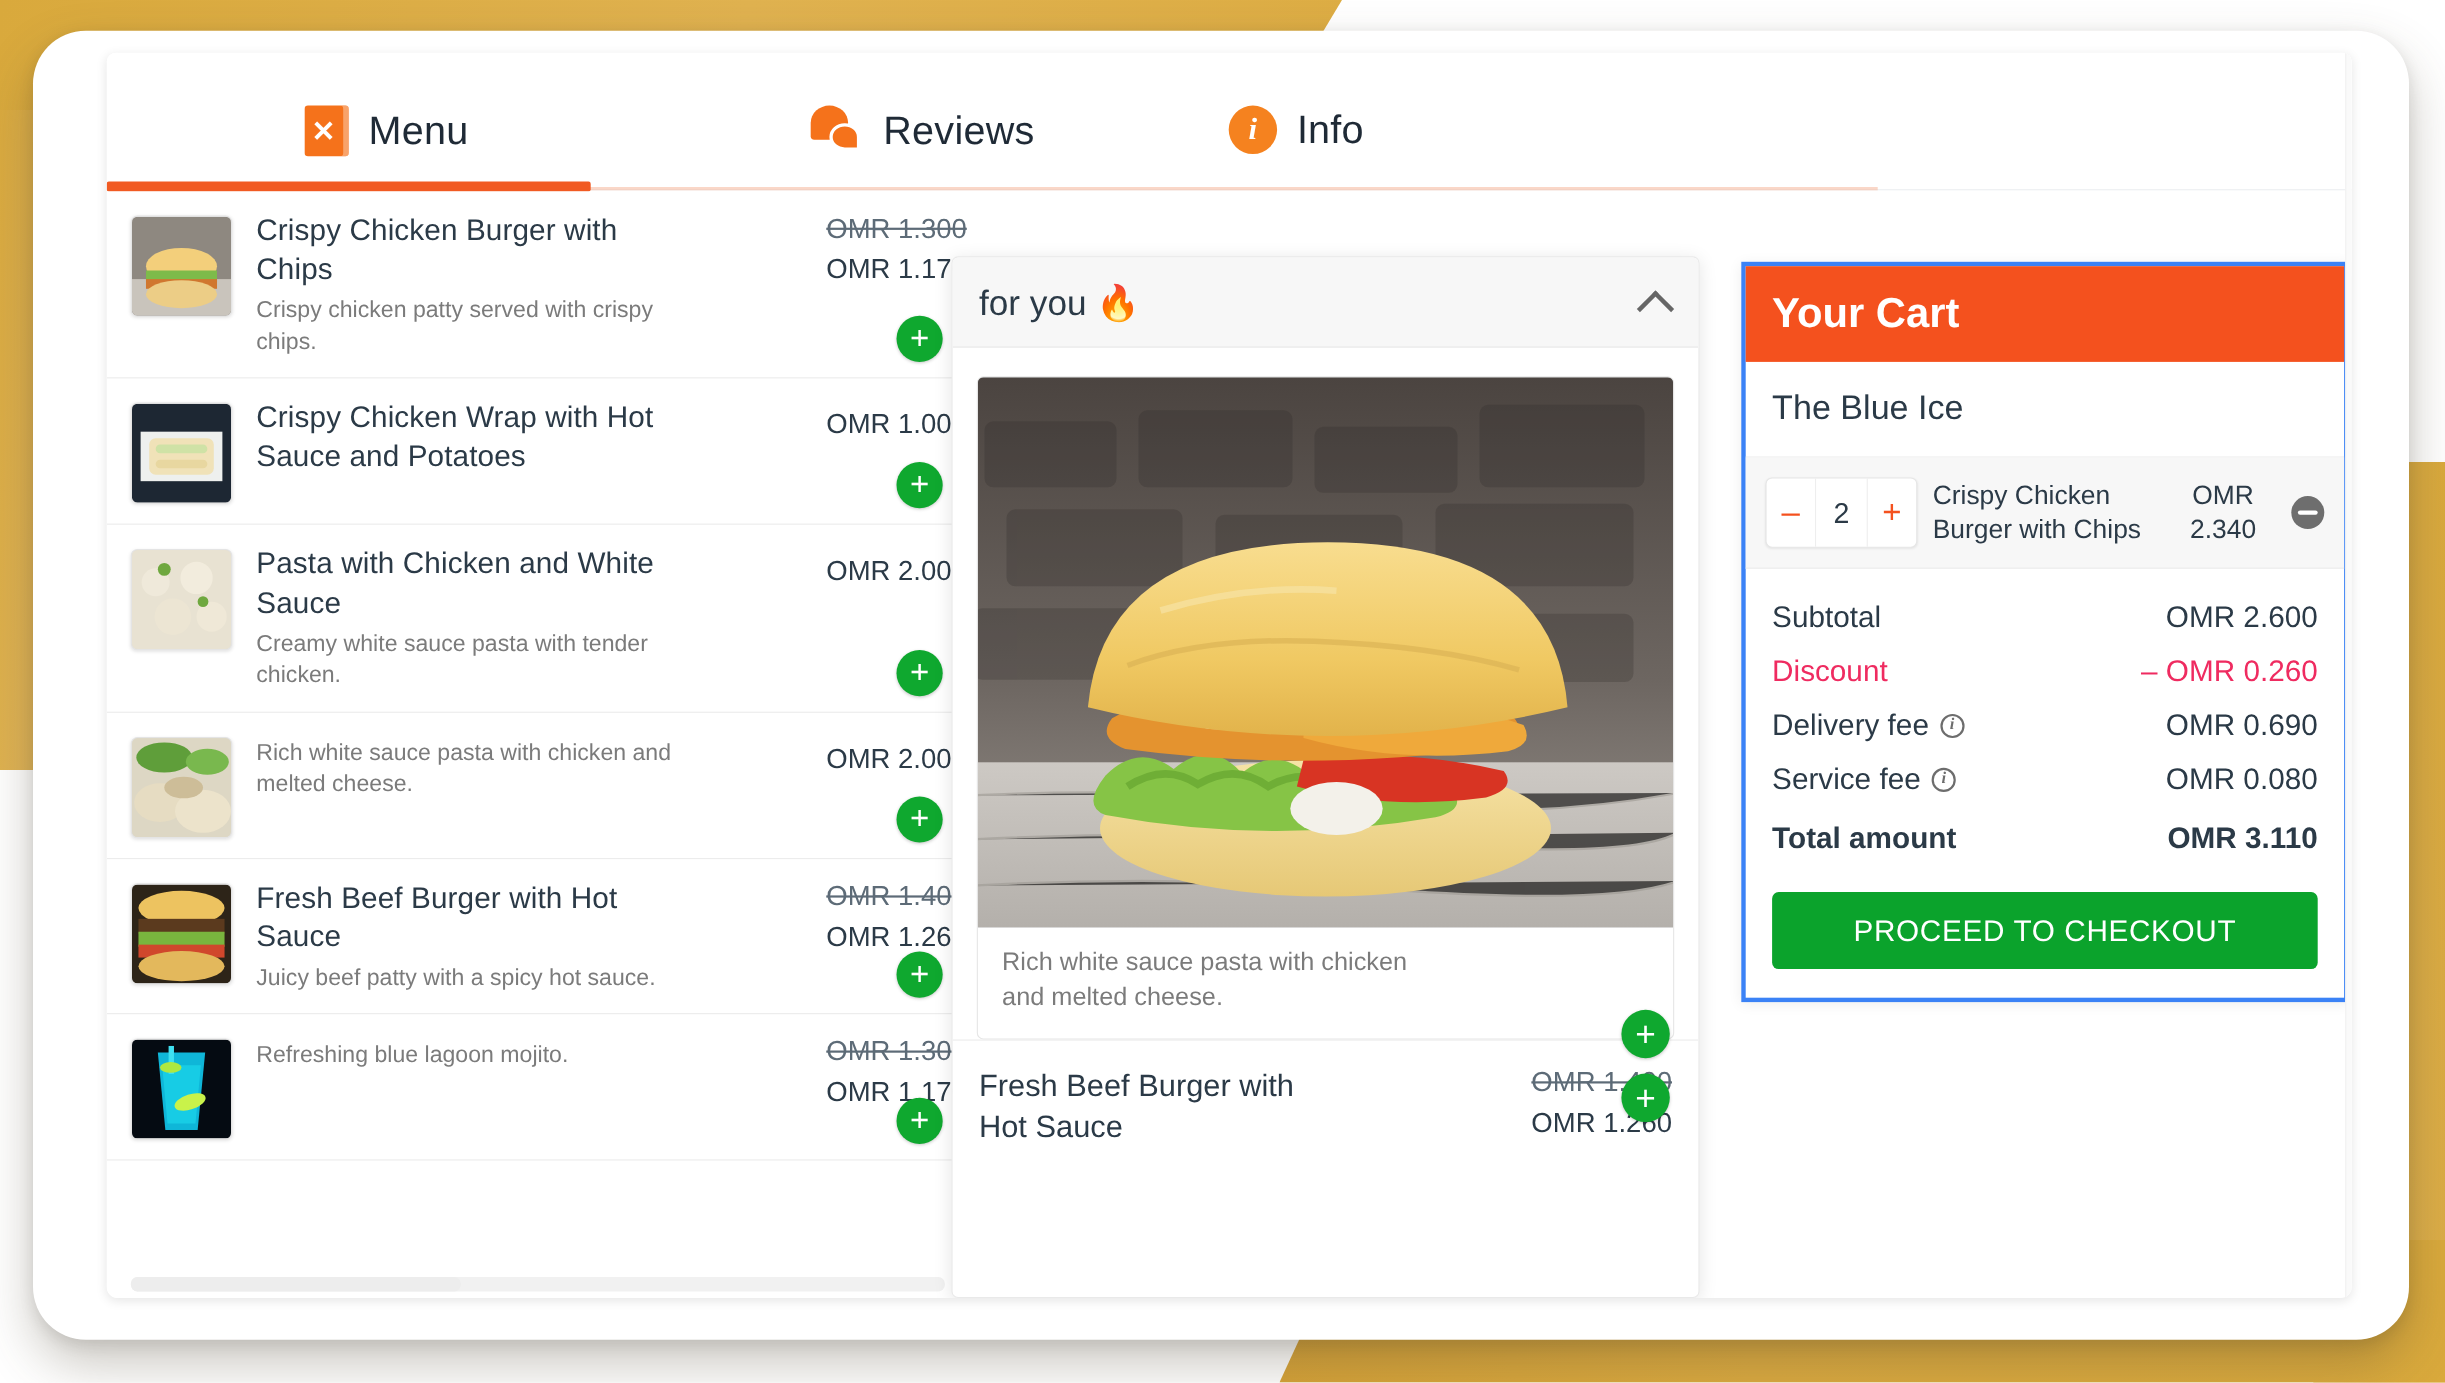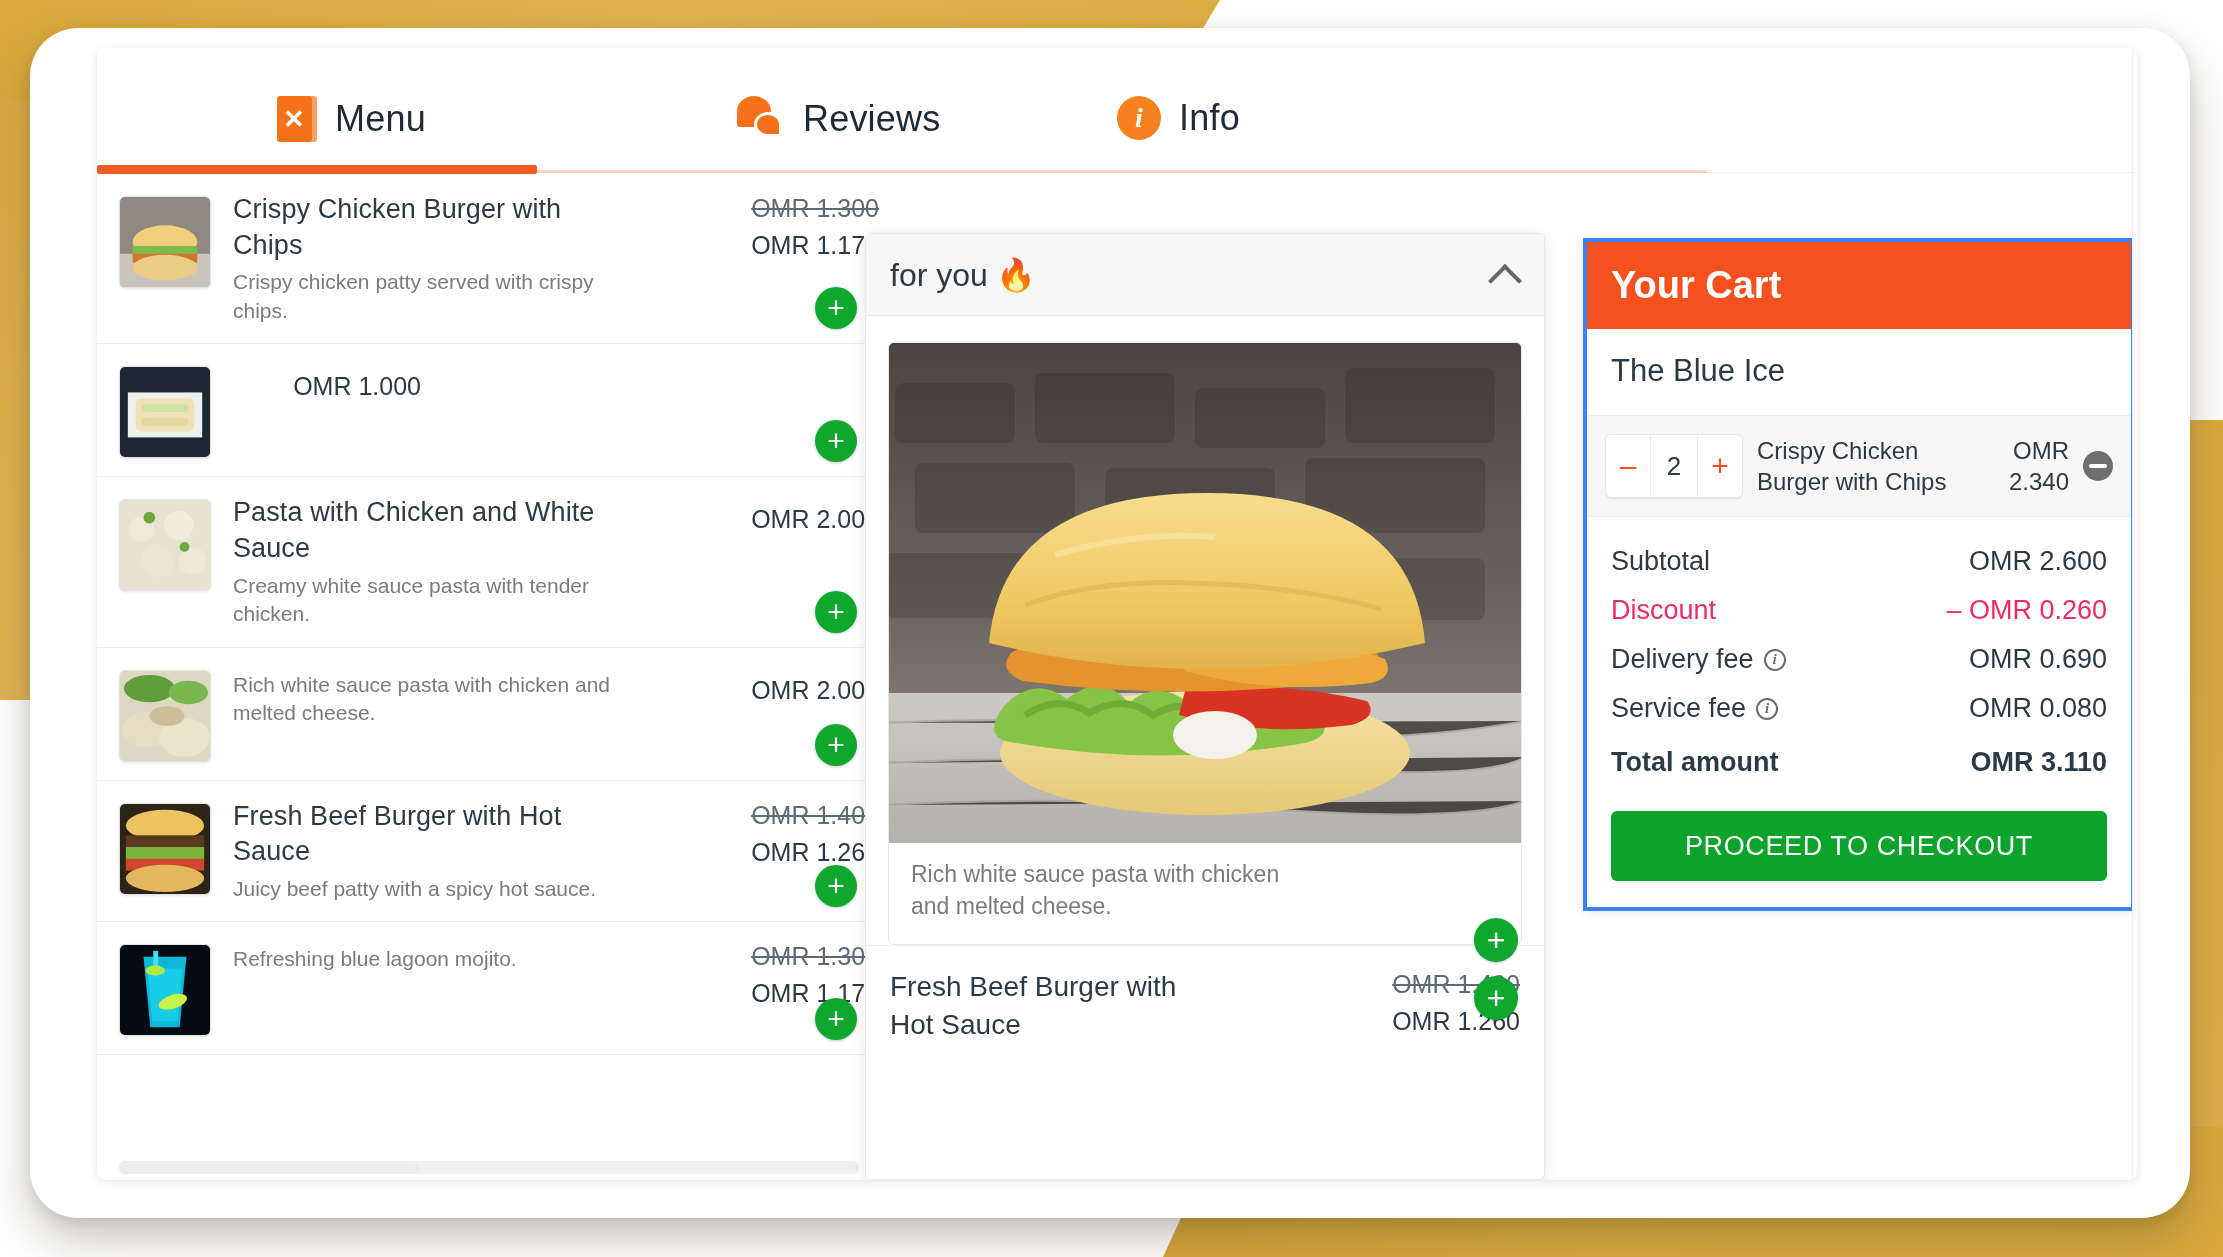--- a/index.html
+++ b/index.html
@@ -243,21 +243,21 @@
   }
   .stepper .qty {
     width: 48px; text-align: center; font-size: 26px; color: #2b3a47;
     border-left: 1px solid #eee; border-right: 1px solid #eee;
     line-height: 62px; height: 62px;
   }
   .cart-item-name {
     flex: 1; font-size: 24px; color: #2b3a47; line-height: 1.3; min-width: 0;
   }
   .cart-item-price {
-    width: 96px; font-size: 24px; color: #2b3a47; line-height: 1.3; text-align: right;
+    width: 96px; font-size: 24px; color: #2b3a47; line-height: 1.3; text-align: center;
   }
   .remove-icon {
     width: 30px; height: 30px; border-radius: 50%; background: #6e6e6e;
     position: relative; flex: 0 0 30px; cursor: pointer;
   }
   .remove-icon::after {
     content: ""; position: absolute; left: 6px; top: 13px;
     width: 18px; height: 4px; background: #fff; border-radius: 2px;
   }
   .cart-lines { padding: 20px 24px 8px 24px; }
@@ -349,20 +349,24 @@
 
     <div class="menu-row">
       <div class="thumb">
         <svg viewBox="0 0 92 92" preserveAspectRatio="none">
           <rect width="92" height="92" fill="#1d2733"></rect>
           <rect x="8" y="26" width="76" height="46" fill="#eef0ee"></rect>
           <rect x="16" y="32" width="60" height="34" rx="6" fill="#f0e2b8"></rect>
           <rect x="22" y="38" width="48" height="8" rx="4" fill="#cfe2a6"></rect>
           <rect x="22" y="52" width="48" height="8" rx="4" fill="#e8d7a0"></rect>
         </svg>
+      </div>
+      <div class="row-body">
+        <div class="row-title">Crispy Chicken Wrap with Hot Sauce and Potatoes</div>
+        <div class="row-desc"></div>
       </div>
       <div class="row-prices">
         <span class="price-old"></span>
         <span class="price-new">OMR 1.000</span>
       </div>
       <div class="add-btn">+</div>
     </div>
 
     <div class="menu-row">
       <div class="thumb">

